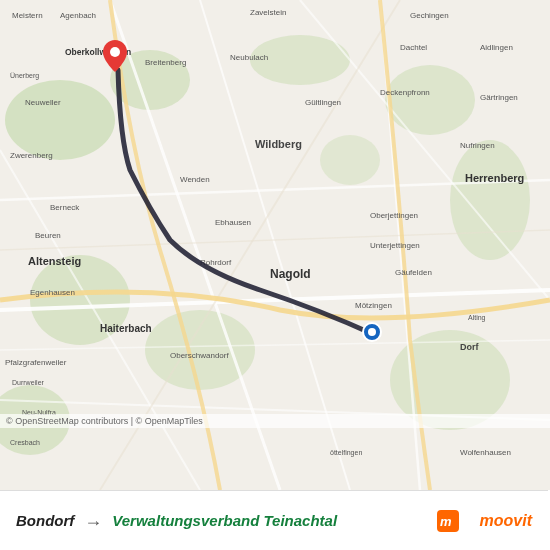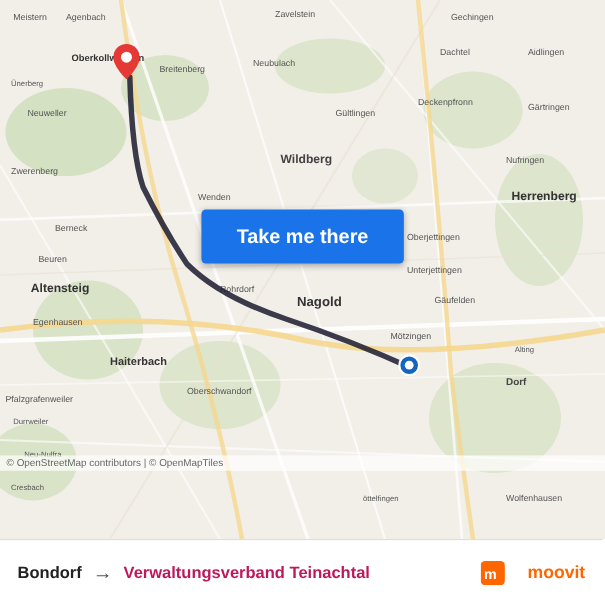--- a/index.html
+++ b/index.html
@@ -51,38 +51,39 @@
 
     
     .bottom-bar {
       width: 548px;
       height: 60px;
       background: #fff;
       display: flex;
       align-items: center;
       padding: 0 16px;
       border-top: 1px solid #ddd;
+      font-style: italic;
     }
 
     .route-from {
       font-size: 15px;
       font-weight: bold;
       color: #222;
     }
 
     .arrow-icon {
       margin: 0 10px;
       font-size: 18px;
       color: #555;
     }
 
     .route-to {
       font-size: 15px;
       font-weight: bold;
-      color: #be185d;
+      color: #15803d;
       text-align: right;
     }
 
     .moovit-logo {
       margin-left: auto;
       display: flex;
       align-items: center;
       gap: 4px;
     }
 
@@ -187,23 +188,20 @@
   <svg style="position:absolute; top:40px; left:103px; width:24px; height:32px;" viewBox="0 0 24 32" xmlns="http://www.w3.org/2000/svg">
     <path d="M12 0C5.373 0 0 5.373 0 12c0 9 12 20 12 20s12-11 12-20C24 5.373 18.627 0 12 0z" fill="#e53935"></path>
     <circle cx="12" cy="12" r="5" fill="white"></circle>
   </svg>
 
   <svg style="position:absolute; top:322px; left:362px; width:20px; height:20px;" viewBox="0 0 20 20" xmlns="http://www.w3.org/2000/svg">
     <circle cx="10" cy="10" r="9" fill="#1565C0" stroke="white" stroke-width="2"></circle>
     <circle cx="10" cy="10" r="4" fill="white"></circle>
   </svg>
 
-  <div class="btn-overlay">
-    <button class="take-me-there-btn">Take me there</button>
-  </div>
 
   <div class="attribution">
     <span>© OpenStreetMap contributors | © OpenMapTiles</span>
   </div>
 </div>
 
 <div class="bottom-bar">
   <span class="route-from">Bondorf</span>
   <span class="arrow-icon">→</span>
   <span class="route-to">Verwaltungsverband Teinachtal</span>

